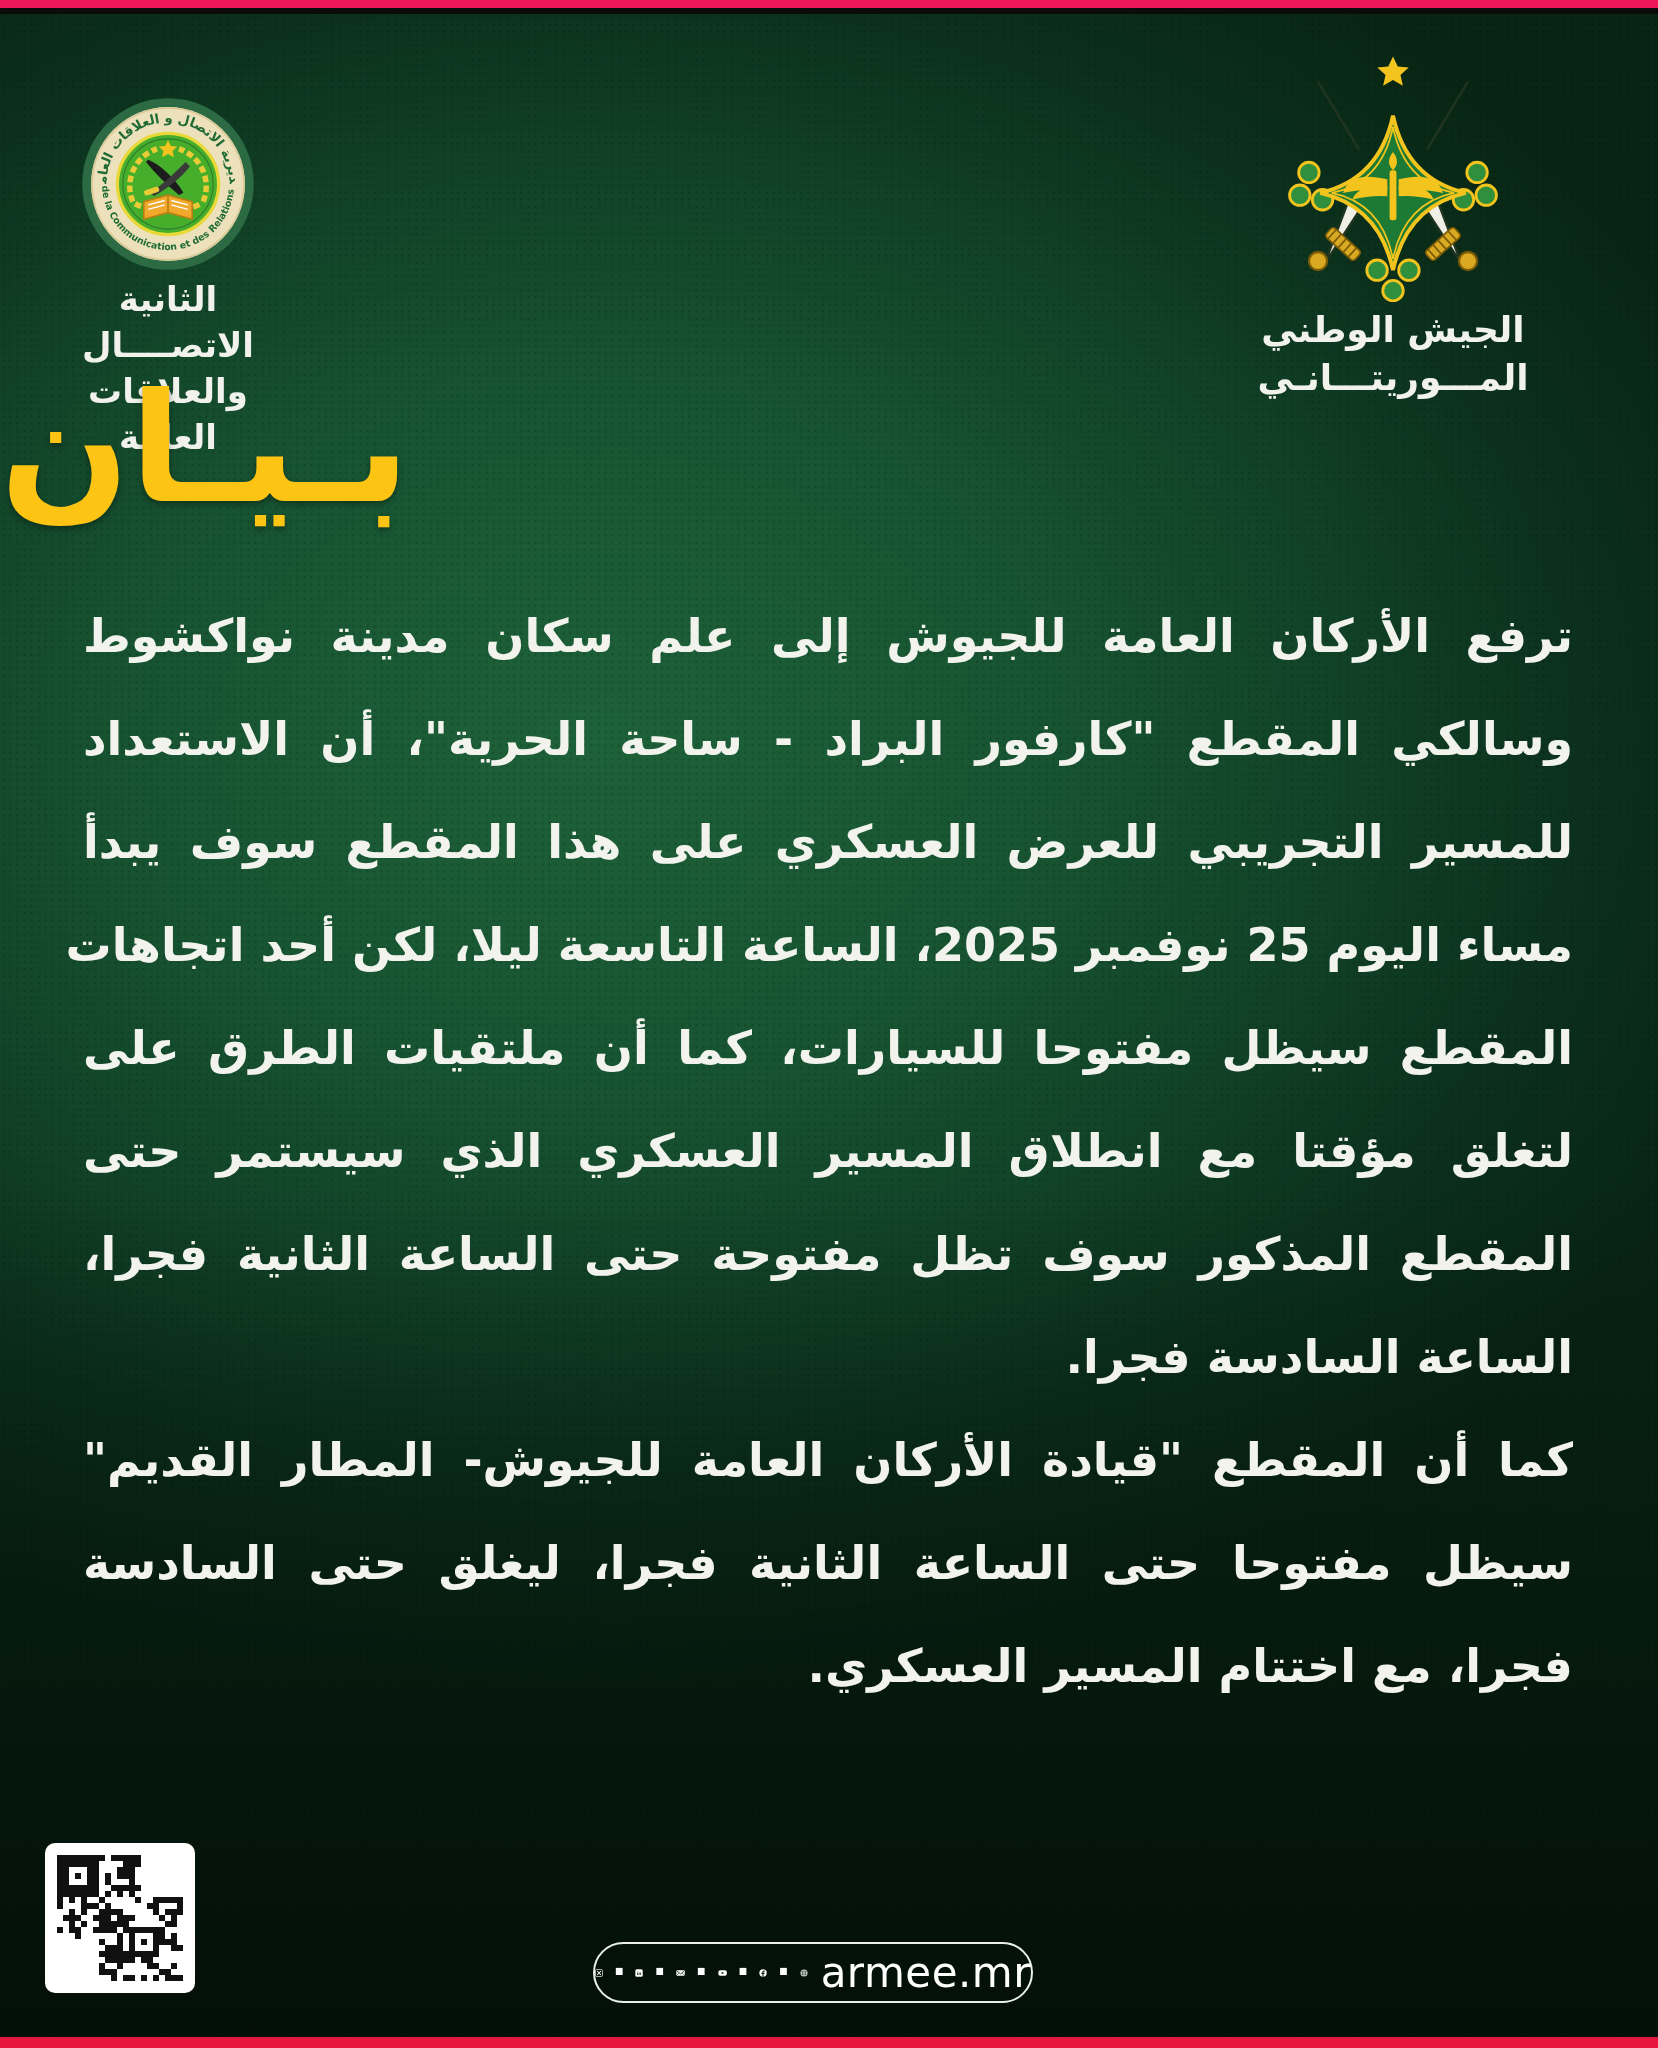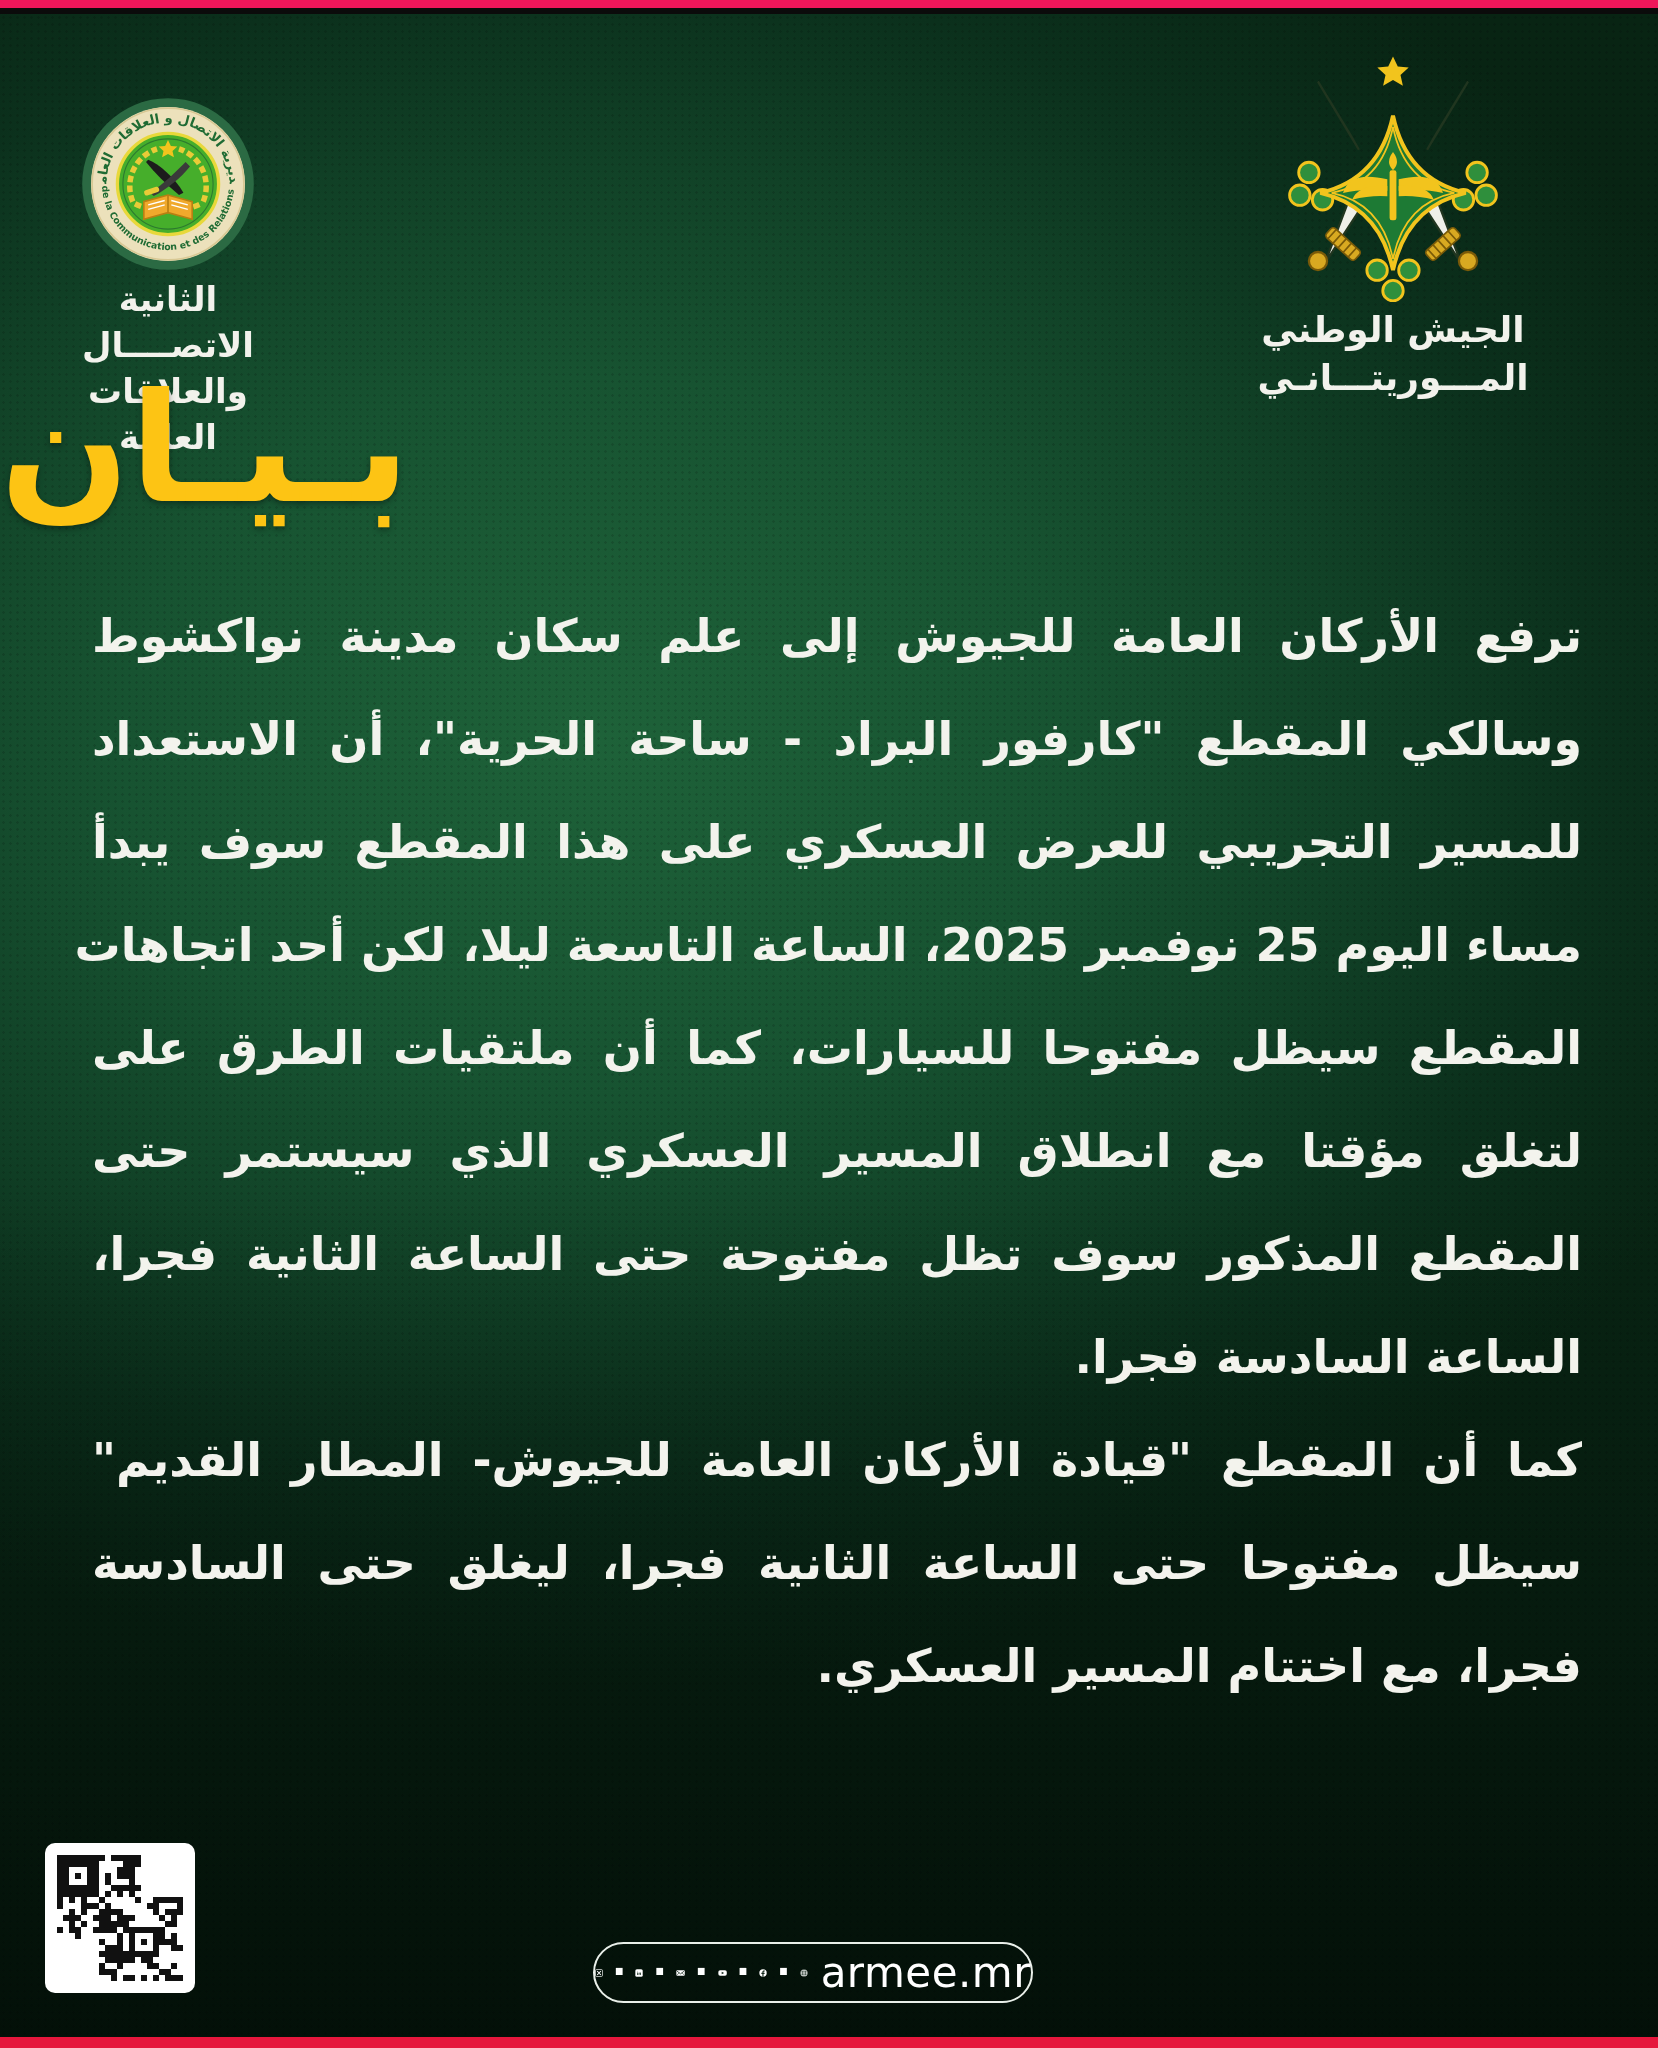--- a/index.html
+++ b/index.html
@@ -27,21 +27,21 @@
 
   
   .page-title{
     position:absolute;top:349px;left:0;width:100%;text-align:left;
     direction:rtl;font-size:152px;line-height:200px;font-weight:bold;color:#fdc414;
     text-shadow:0 3px 6px rgba(0,0,0,.35);
   }
 
   
   .statement{
-    position:absolute;left:92px;top:585px;width:1490px;direction:rtl;
+    position:absolute;left:83px;top:585px;width:1490px;direction:rtl;
     color:#f3f3ed;font-weight:bold;font-size:46px;
   }
   .stline{width:100%;height:103px;line-height:103px;text-align:justify;text-align-last:justify;white-space:nowrap;}
   .stline.lastline{text-align:center;text-align-last:right;}
 
   
   .qr-box{position:absolute;left:45px;top:1843px;width:150px;height:150px;background:#fff;border-radius:10px;
           display:flex;align-items:center;justify-content:center;}
 
   

